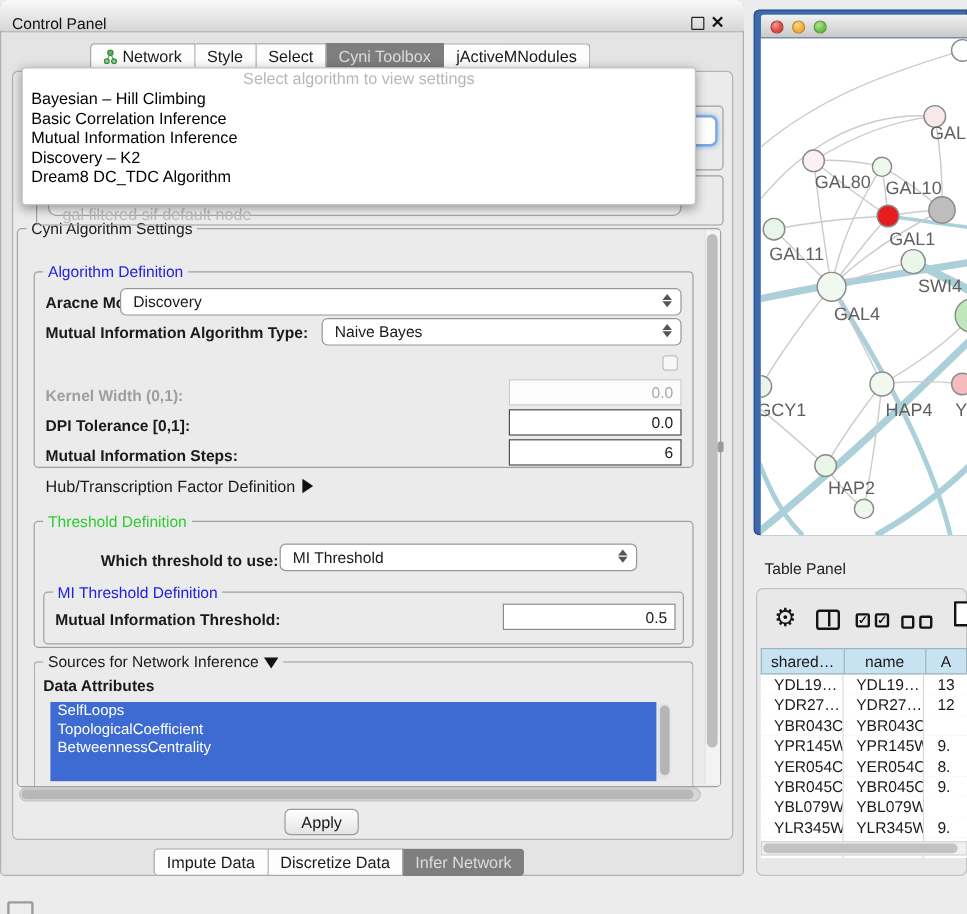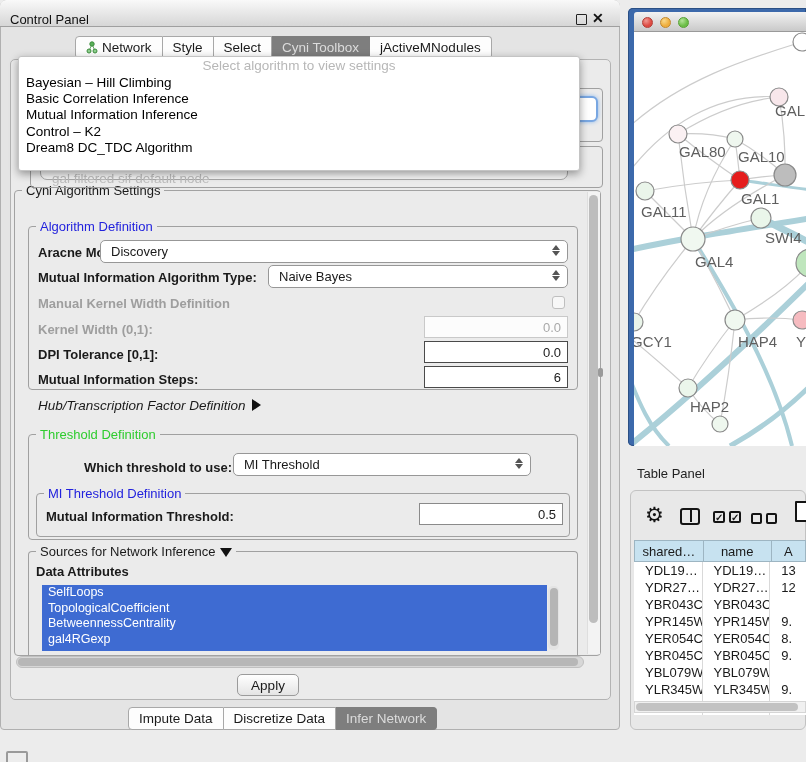--- a/index.html
+++ b/index.html
@@ -189,21 +189,21 @@
   <div class="abs groupbox" id="bg-group-b"></div>
   <div class="abs" id="bg-combo-b"></div>
   <div class="abs" id="bg-combo-text">gal filtered sif default node</div>
 
   <div class="abs" id="algo-popup">
     <div class="ph">Select algorithm to view settings</div>
     <div id="algo-items">
         <div class="it">Bayesian – Hill Climbing</div>
         <div class="it">Basic Correlation Inference</div>
         <div class="it">Mutual Information Inference</div>
-        <div class="it">Control – K2</div>
+        <div class="it">Discovery – K2</div>
         <div class="it">Dream8 DC_TDC Algorithm</div>
       </div>
   </div>
 
   <div class="abs groupbox" id="settings-box"></div>
   <span class="legend abs" id="settings-legend">Cyni Algorithm Settings</span>
   <div class="abs" id="v-scroll-track"></div>
   <div class="abs" id="v-scroll-thumb"></div>
 
   <div class="abs groupbox" id="algo-group"></div>
@@ -220,33 +220,32 @@
 
   <span class="lbl" style="left:38px;top:270px;">Mutual Information Algorithm Type:</span>
   <div class="combo" style="left:268px;top:265px;width:300px;">
     <span>Naive Bayes</span>
     <span class="spin">
         <b class="up"></b>
         <b class="dn"></b>
       </span>
   </div>
 
-  <span class="lbl dis" style="left:38px;top:296px;">Manual Kernel Width Definition</span>
   <span class="checkbox" style="left:552px;top:296px;"></span>
 
   <span class="lbl dis" style="left:38px;top:322px;">Kernel Width (0,1):</span>
   <div class="field dis" style="left:424px;top:316px;width:144px;">0.0</div>
 
   <span class="lbl" style="left:38px;top:347px;">DPI Tolerance [0,1]:</span>
   <div class="field" style="left:424px;top:341px;width:144px;">0.0</div>
 
   <span class="lbl" style="left:38px;top:372px;">Mutual Information Steps:</span>
   <div class="field" style="left:424px;top:366px;width:144px;">6</div>
 
-  <span class="abs" style="left:38px;top:398px;font-size:13.5px;font-style:italic;">
+  <span class="abs" style="left:38px;top:398px;font-size:13.5px;">
     <span>Hub/Transcription Factor Definition</span><i class="tri-right"></i>
   </span>
 
   <div class="abs groupbox" id="thr-group"></div>
   <span class="legend abs" id="thr-legend">Threshold Definition</span>
 
   <span class="lbl" style="left:84px;top:460px;">Which threshold to use:</span>
   <div class="combo" style="left:233px;top:453px;width:298px;text-align:right;">
     <span>MI Threshold</span>
     <span class="spin">
@@ -262,21 +261,20 @@
 
   <div class="abs groupbox" id="src-group"></div>
   <span class="legend abs" id="src-legend">
     <span>Sources for Network Inference</span><i class="tri-down"></i>
   </span>
   <span class="lbl" style="left:36px;top:564px;">Data Attributes</span>
   <div class="abs" id="attr-list">
       <div class="li">SelfLoops</div>
       <div class="li">TopologicalCoefficient</div>
       <div class="li">BetweennessCentrality</div>
-      <div class="li">gal4RGexp</div>
     </div>
   <div class="abs" id="list-scroll"></div>
   <div class="abs" id="list-thumb"></div>
 
   <div class="abs" id="h-scroll"></div>
   <div class="abs" id="h-thumb"></div>
 
   <div class="abs" id="apply-btn">Apply</div>
 
   <div class="abs tabrow" id="bottom-tabs">

